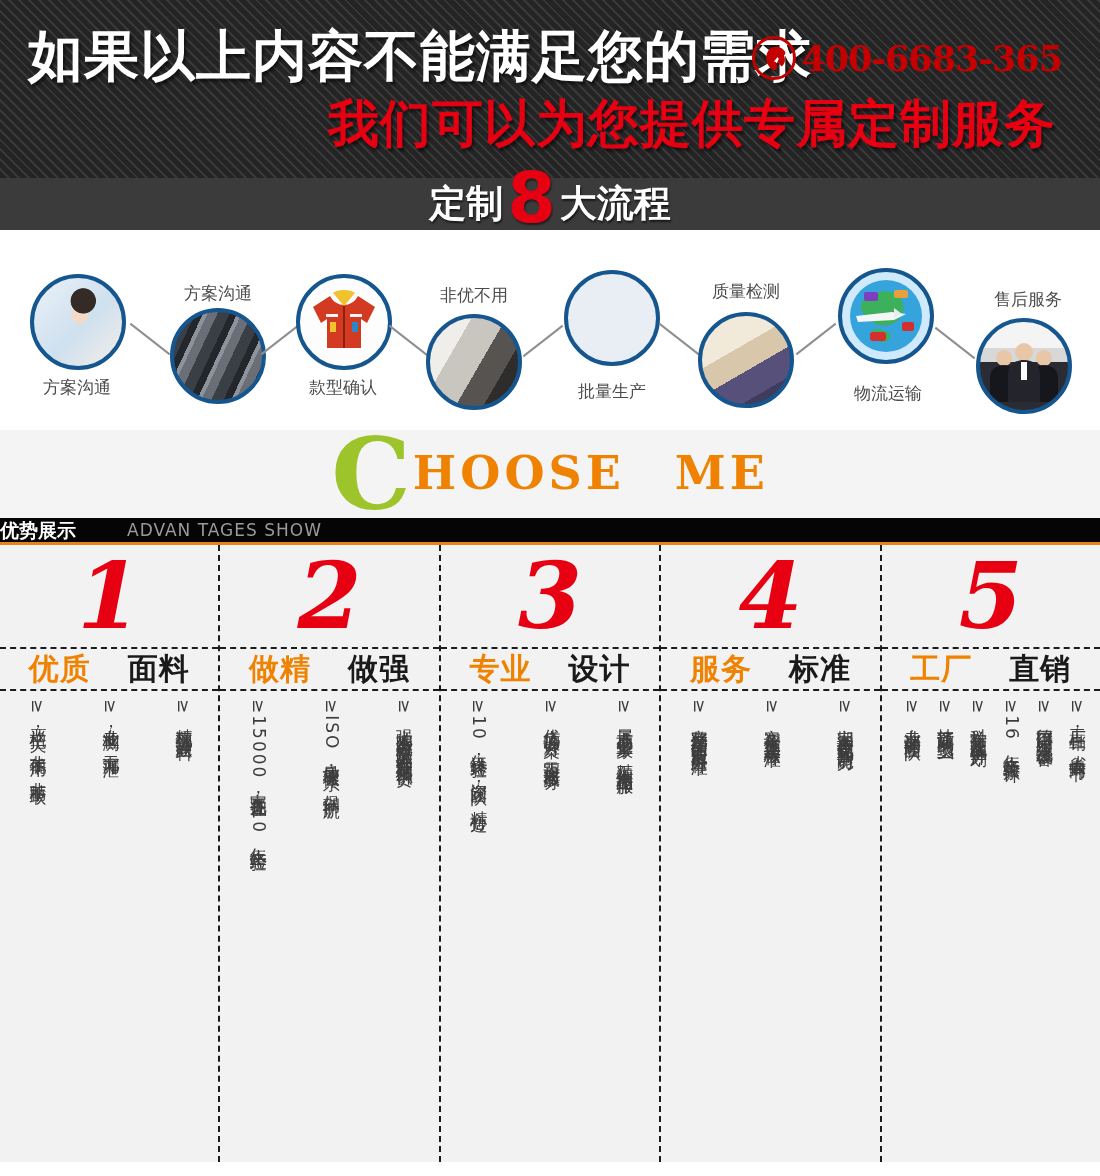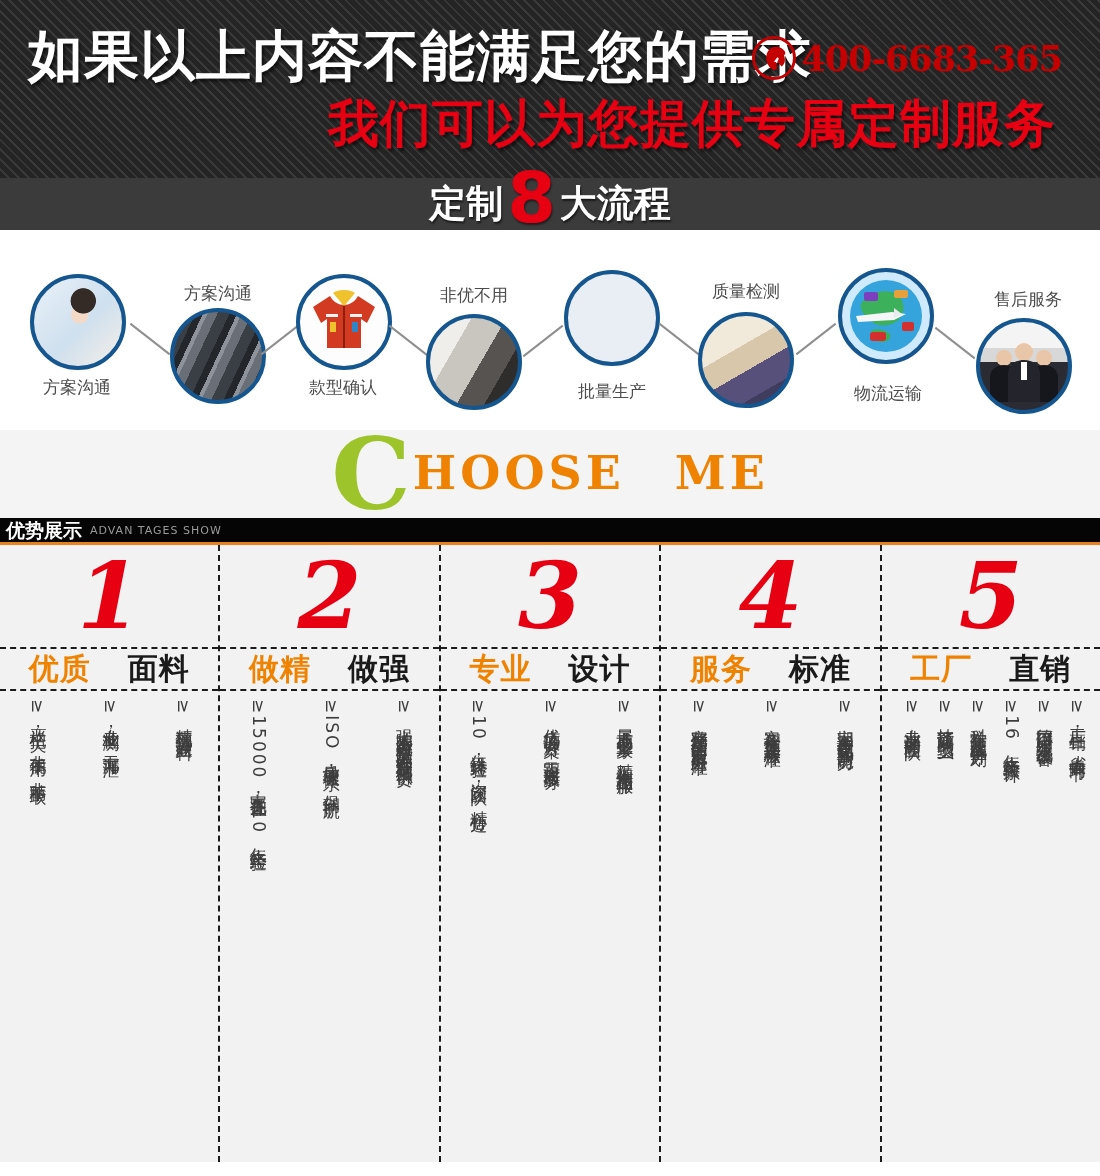--- a/index.html
+++ b/index.html
@@ -111,24 +111,24 @@
   }
   .choose-en{
     font-family:"DejaVu Serif","Liberation Serif",serif;
     font-size:46px; font-weight:700; color:#ef8200; letter-spacing:4px;
     word-spacing:30px; line-height:44px; margin-top:-2px;
   }
 
   
   .adv-bar{
     width:1100px; height:24px; background:#050505;
-    display:flex; align-items:center; gap:8px; padding-left:6px;
+    display:flex; align-items:center; gap:8px; 
   }
   .adv-cn{ font-size:19px; font-weight:700; color:#ffffff; line-height:24px; }
-  .adv-en{ font-size:11px; color:#9a9a9a; letter-spacing:1px; }
+  .adv-en{ font-size:17px; color:#9a9a9a; letter-spacing:1px;margin-left:43px; }
 
   
   .columns{
     width:1100px; height:620px; background:#f2f2f2;
     border-top:3px solid #e8821e;
     display:flex;
   }
   .col{ flex:1 1 0; min-width:0; }
   .col:not(:last-child){ border-right:2px dashed #1c1c1c; }
   .col-num{

